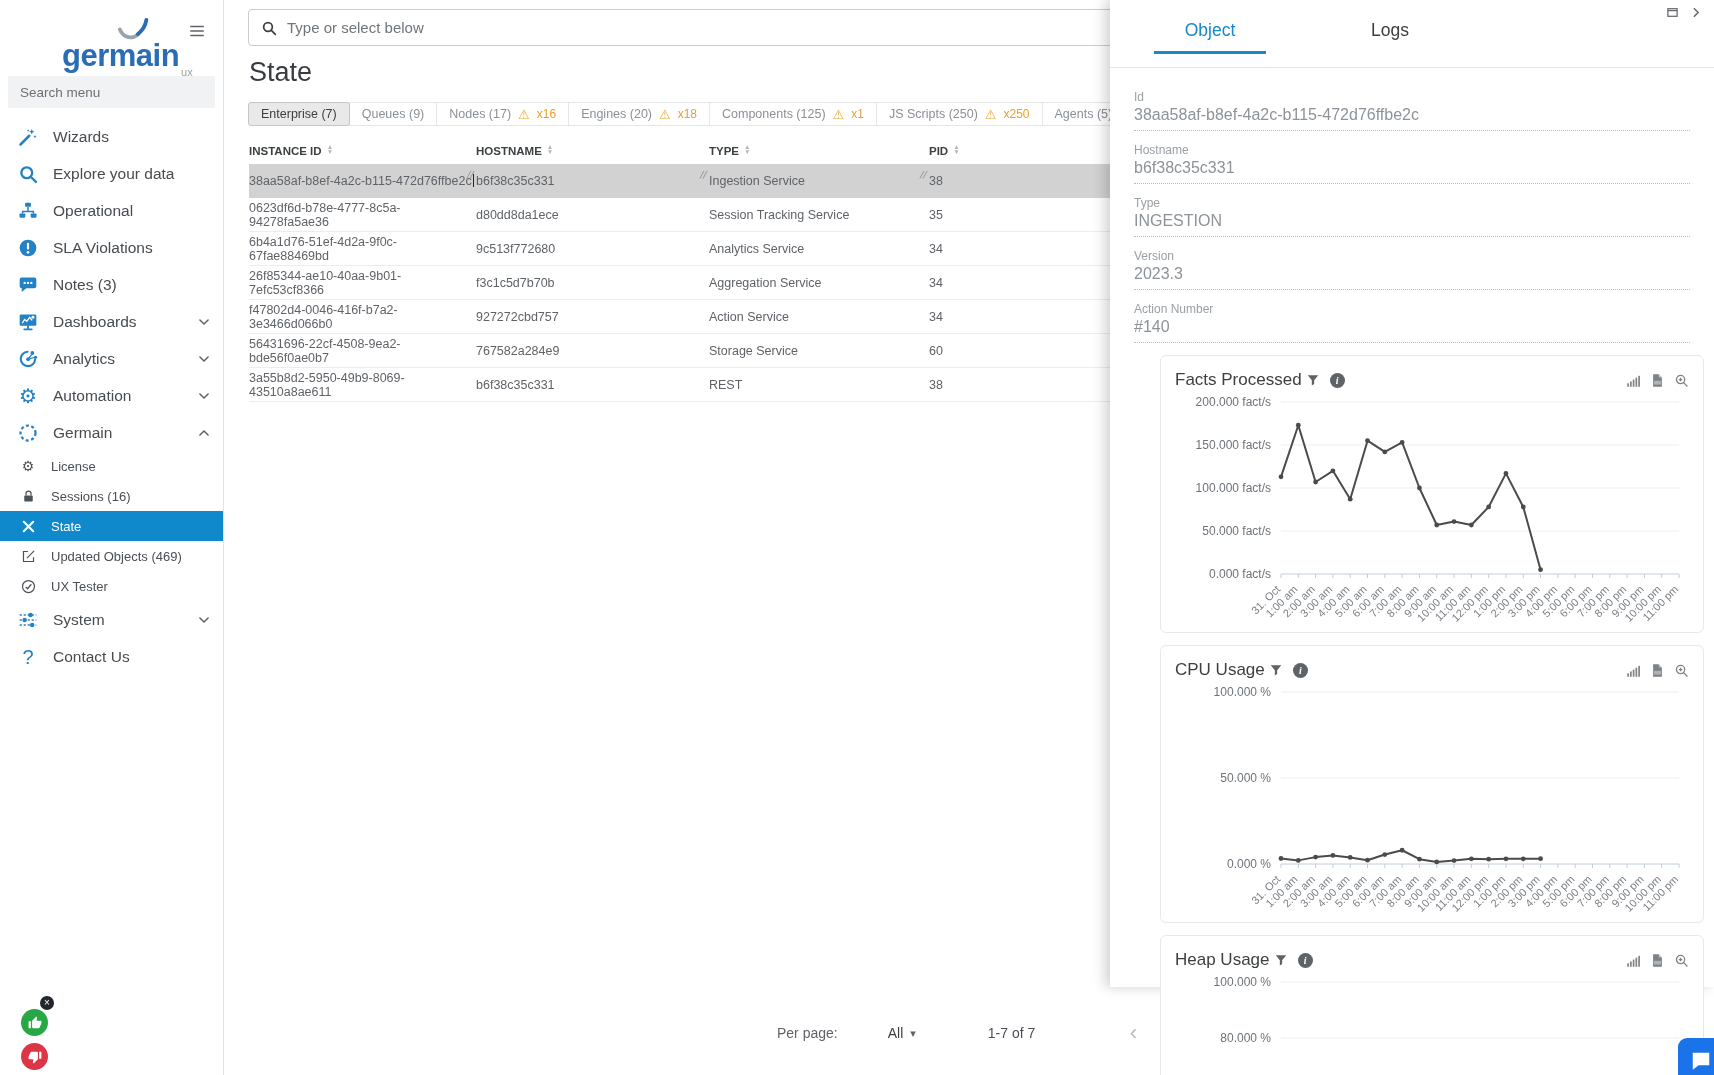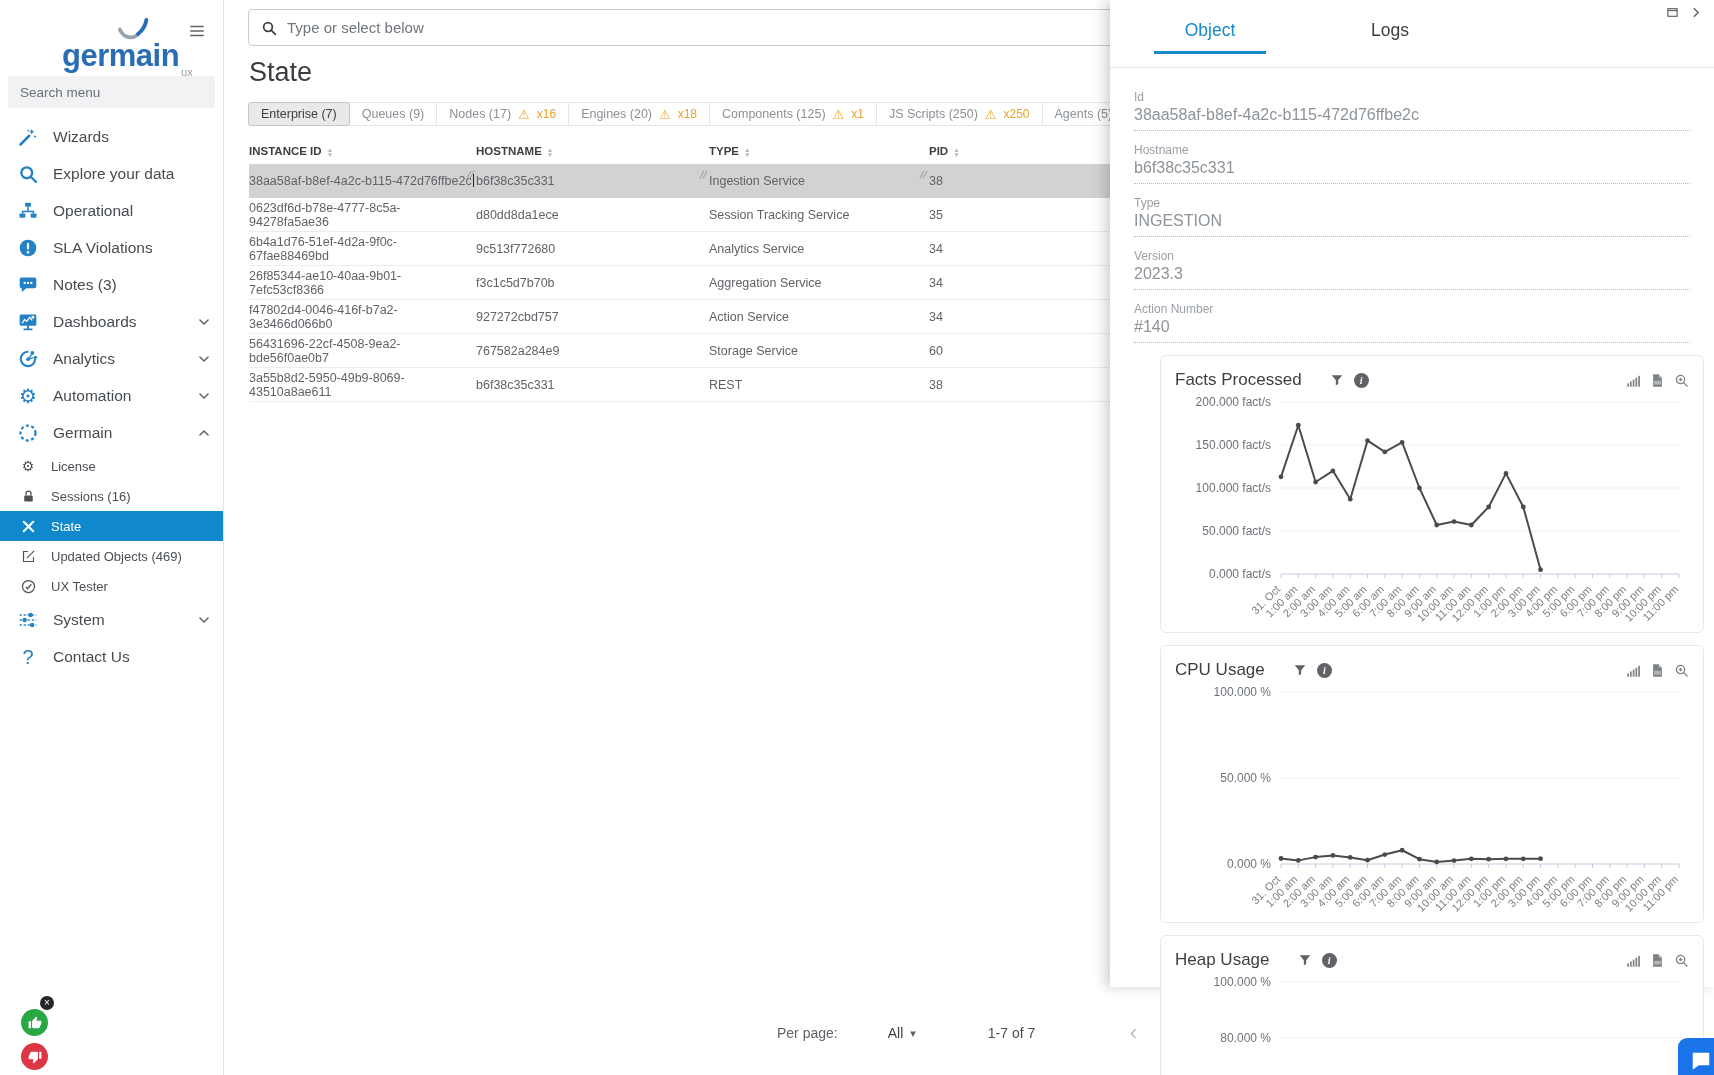--- a/index.html
+++ b/index.html
@@ -62,21 +62,21 @@
     margin-left:-1px; background:#fff; color:#8b9096; font-size:12.5px; white-space:nowrap; cursor:pointer; height:24px; }
   .tab.active { background:#e9e9e9; border-color:#c6c6c6; border-radius:3px; color:#3c4043; z-index:2; }
   .tab .warn-ic { color:#f0a62c; font-size:13px; line-height:1; }
   .tab .warn-txt { color:#e9a02c; font-size:12px; }
 
   
   #state-table { position:absolute; left:25px; top:138px; width:980px; }
   .tr, #thead { display:flex; }
   .c0 { width:227px; } .c1 { width:233px; } .c2 { width:220px; } .c3 { width:280px; }
   #thead { height:26px; align-items:center; }
-  .th { font-size:11.5px; font-weight:bold; color:#3c4043; display:flex; align-items:flex-end; gap:5px; position:relative; }
+  .th { font-size:11.5px; font-weight:bold; color:#3c4043; display:flex; align-items:flex-start; gap:5px; position:relative; }
   .sort { display:flex; flex-direction:column; line-height:4.5px; font-size:6.5px; color:#b3b8bd; }
   .resize-mark { position:absolute; top:24px; left:-10px; color:#8d9196; }
   .resize-mark svg { width:9px; height:9px; }
   #tbody .tr { height:34px; align-items:center; font-size:12.5px; color:#5f6368;
     border-bottom:1px solid #ededee; cursor:pointer; }
   #tbody .tr.selected { background:#d2d2d2; border-bottom-color:#d2d2d2; }
   .caret { display:inline-block; width:1px; height:13px; background:#222; vertical-align:-2px; margin-left:1px; }
 
   
   #pagination { position:absolute; left:553px; top:1022px; display:flex; align-items:center;
@@ -101,21 +101,21 @@
   #panel-divider { border-bottom:1px solid #e4e4e4; margin-top:13px; }
   #panel-fields { padding:22px 24px 0; }
   .field { margin-bottom:12px; }
   .field .f-label { font-size:12px; color:#9aa0a6; }
   .field .f-value { font-size:16px; color:#8d9399; padding:2px 0 6px; border-bottom:1px dotted #b6bcc2; }
 
   
   .chart-card { margin:12px 0 0 50px; width:544px; border:1px solid #e9e9e9; border-radius:6px;
     padding:12px 14px 4px; background:#fff; }
   .chart-head { display:flex; align-items:center; height:24px; }
-  .chart-title { font-size:17px; color:#3c4043; margin-right:28px; }
+  .chart-title { font-size:17px; color:#3c4043; margin-right:4px; }
   .chart-filter { color:#5f6368; display:flex; margin-right:10px; cursor:pointer; }
   .chart-filter svg { width:14px; height:14px; }
   .chart-info { width:15px; height:15px; border-radius:50%; background:#5f6368; color:#fff;
     font-size:10px; font-weight:bold; text-align:center; line-height:15px; cursor:pointer; font-family:"Liberation Serif", serif; font-style:italic; }
   .chart-actions { margin-left:auto; display:flex; gap:9px; color:#7d8287; }
   .chart-actions span { display:flex; cursor:pointer; }
   .chart-actions svg { width:15px; height:15px; }
 
   
   #chat-btn { position:absolute; left:1678px; top:1038px; width:46px; height:46px; border-radius:9px;

